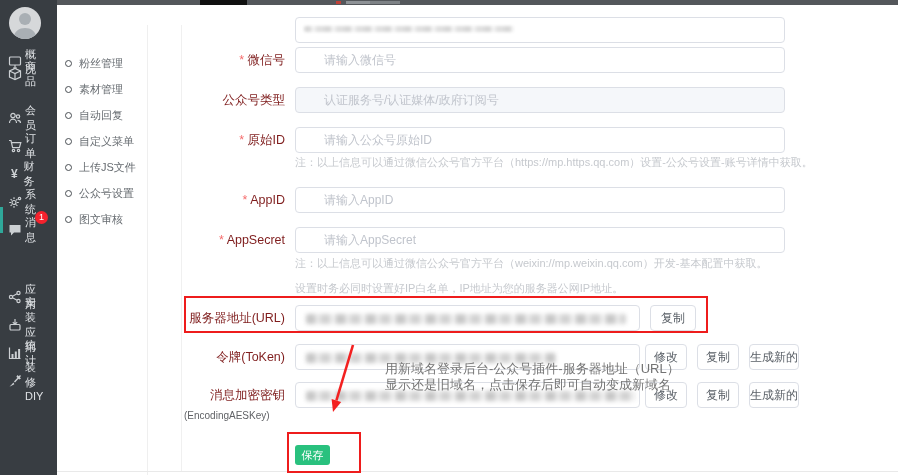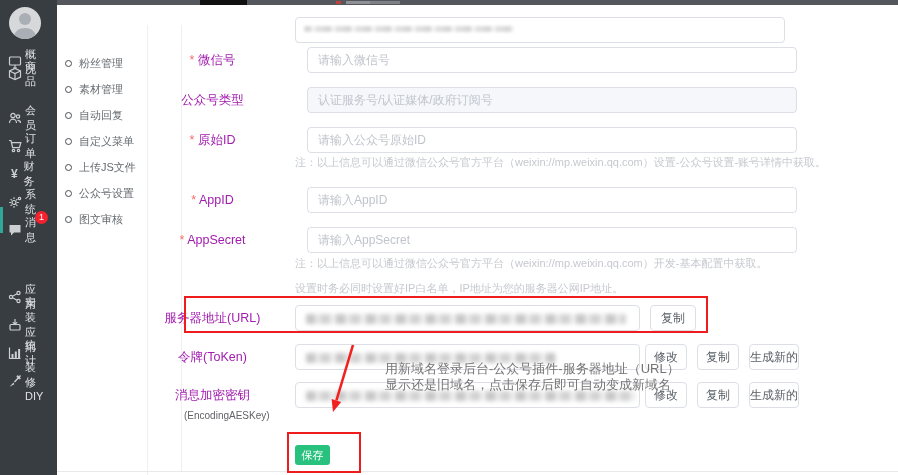--- a/index.html
+++ b/index.html
@@ -28,25 +28,25 @@
   .topbar .htitle { font-size:11px; color:#333; margin-left:4px; }
 
   
   .submenu { position:absolute; left:57px; top:25px; width:91px; height:450px; background:#fff; border-right:1px solid #efefef; z-index:2; }
   .sub-item { position:absolute; left:8px; width:83px; height:20px; display:flex; align-items:center; cursor:pointer; }
   .sub-item .ring { width:7px; height:7px; border:1.5px solid #4a4f54; border-radius:50%; margin-right:7px; flex:0 0 auto; }
   .sub-item .slabel { font-size:11px; color:#666b70; white-space:nowrap; }
   .card-edge { position:absolute; left:181px; top:25px; width:1px; height:446px; background:#f0f0f0; z-index:1; }
   .bottom-line { position:absolute; left:57px; top:471px; width:841px; height:1px; background:#e9e9e9; z-index:2; }
 
-  .flabel { position:absolute; left:140px; width:145px; text-align:center; font-size:12.5px; color:#a21caf; line-height:26px; z-index:2; }
+  .flabel { position:absolute; left:140px; width:145px; text-align:right; font-size:12.5px; color:#7f1d1d; line-height:26px; z-index:2; }
   .flabel.required::before { content:"* "; color:#f56c6c; }
   .flabel2 { position:absolute; left:184px; top:410px; font-size:10px; color:#606266; z-index:2; }
 
-  .finput { position:absolute; left:295px; width:490px; height:26px; border:1px solid #dcdfe6; border-radius:4px; background:#fff; font-size:12px; color:#606266; padding:0 10px; outline:none; z-index:2; font-family:inherit;margin-left:12px; }
+  .finput { position:absolute; left:295px; width:490px; height:26px; border:1px solid #dcdfe6; border-radius:4px; background:#fff; font-size:12px; color:#606266; padding:0 28px; outline:none; z-index:2; font-family:inherit; }
   .finput::placeholder { color:#c0c4cc; opacity:1; }
   .finput.disabled { background:#f5f7fa; cursor:not-allowed; }
   .vbox { position:absolute; left:295px; width:345px; height:26px; border:1px solid #dcdfe6; border-radius:4px; background:#fff; z-index:2; }
   .blur-val { margin:8px 0 0 10px; height:10px; border-radius:2px; filter:blur(2px);
     background:repeating-linear-gradient(90deg,#c7c7c7 0 9px,#e7e7e7 9px 15px,#d2d2d2 15px 24px,#efefef 24px 30px); }
   .partial-smudge { margin:8px 0 0 8px; height:6px; width:210px; border-radius:2px; filter:blur(1.5px);
     background:repeating-linear-gradient(90deg,#d8d8d8 0 7px,#f1f1f1 7px 12px,#dfdfdf 12px 20px); }
 
   .fnote { position:absolute; left:295px; font-size:11px; color:#c6c9ce; z-index:2; white-space:nowrap; }
 
@@ -231,21 +231,21 @@
 
     <label class="flabel required" style="top:47px">微信号</label>
     <input class="finput" style="top: 47px;" placeholder="请输入微信号">
 
     <label class="flabel" style="top:87px">公众号类型</label>
     <input class="finput disabled" style="top: 87px;" disabled="" placeholder="认证服务号/认证媒体/政府订阅号">
 
     <label class="flabel required" style="top:127px">原始ID</label>
     <input class="finput" style="top: 127px;" placeholder="请输入公众号原始ID">
 
-    <div class="fnote" style="top:155px">注：以上信息可以通过微信公众号官方平台（weixin://mp.weixin.qq.com）设置-公众号设置-账号详情中获取。</div>
+    <div class="fnote" style="top:155px">注：以上信息可以通过微信公众号官方平台（https://mp.https.qq.com）设置-公众号设置-账号详情中获取。</div>
 
     <label class="flabel required" style="top:187px">AppID</label>
     <input class="finput" style="top: 187px;" placeholder="请输入AppID">
 
     <label class="flabel required" style="top:227px">AppSecret</label>
     <input class="finput" style="top: 227px;" placeholder="请输入AppSecret">
 
     <div class="fnote" style="top:256px">注：以上信息可以通过微信公众号官方平台（weixin://mp.weixin.qq.com）开发-基本配置中获取。</div>
     <div class="fnote" style="top:281px">设置时务必同时设置好IP白名单，IP地址为您的服务器公网IP地址。</div>
 

